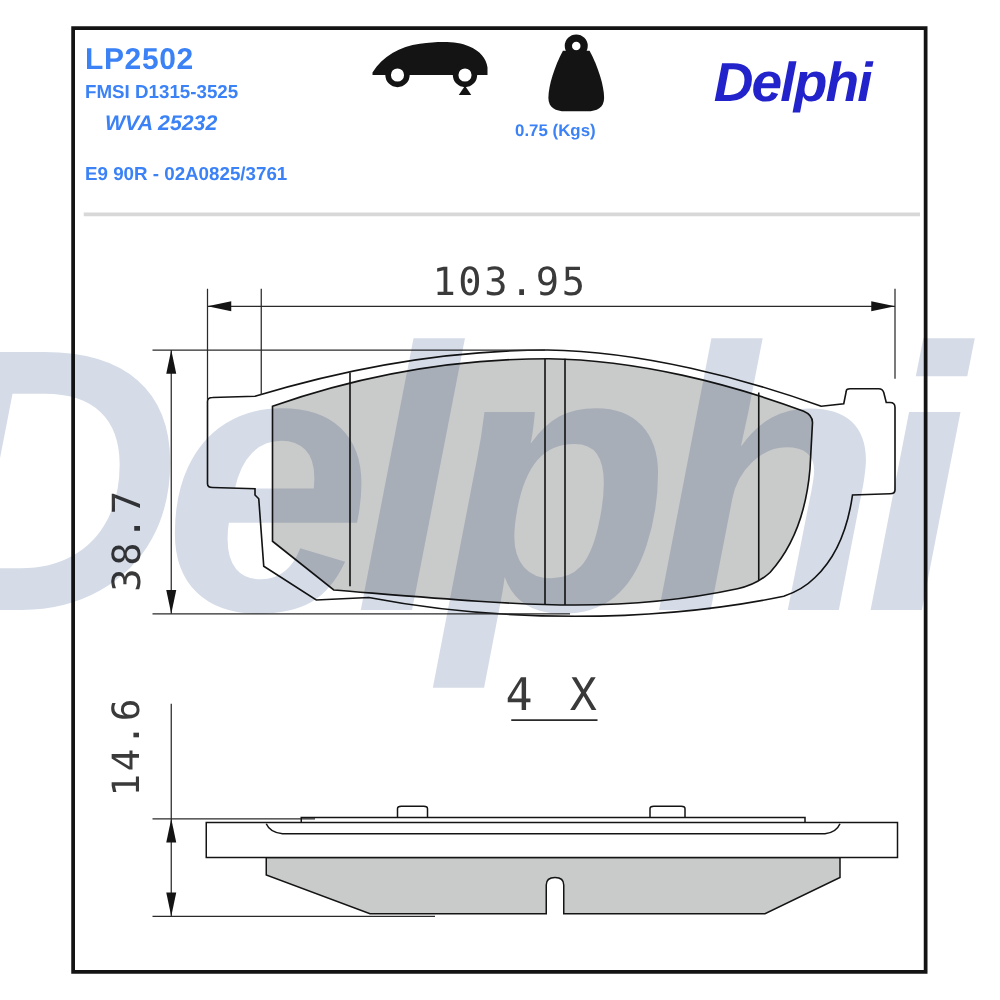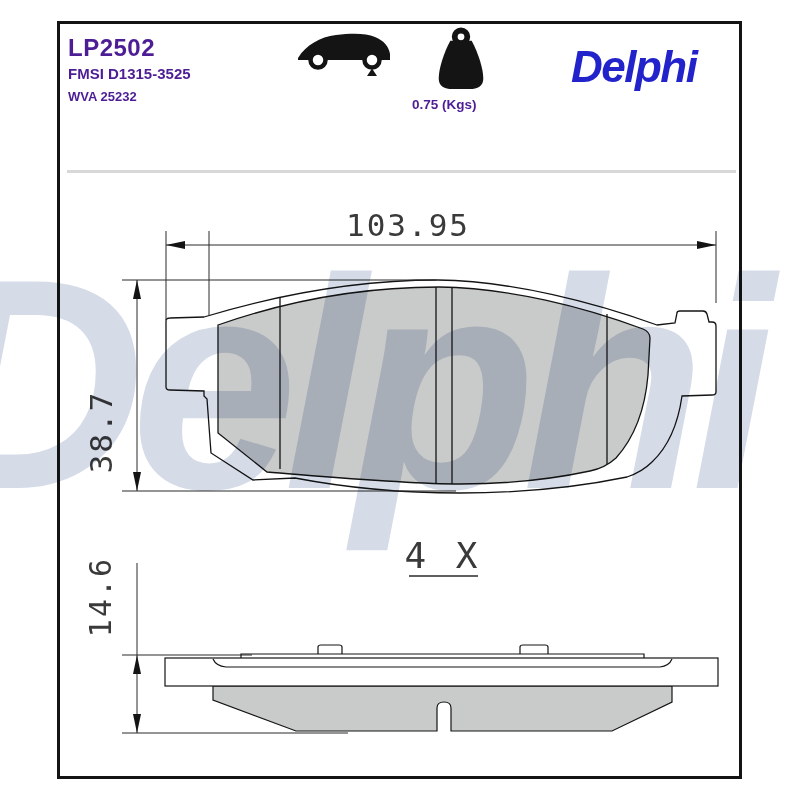--- a/index.html
+++ b/index.html
@@ -1,23 +1,23 @@
 <!DOCTYPE html>
 <html><head>
 <meta charset="utf-8">
 <style>
   html,body{margin:0;padding:0;background:#fff;}
   .page{position:relative;width:800px;height:800px;background:#fff;overflow:hidden;
         font-family:"Liberation Sans", sans-serif;color:#111;}
   .frame{position:absolute;left:57px;top:21px;width:679px;height:752px;
          border:3px solid #141414;background:#fff;z-index:1;}
-  .hdr-text{position:absolute;z-index:6;font-weight:bold;color:#4c1d95;}
+  .hdr-text{position:absolute;z-index:6;font-weight:bold;color:#3b82f6;}
   .part-no{left:68px;top:34px;font-size:24px;letter-spacing:.5px;}
   .fmsi{left:68px;top:65px;font-size:15px;}
-  .wva{left:68px;top:89px;font-size:13px;}
+  .wva{left:84px;top:89px;font-size:17px;font-style:italic;}
   .approval{left:68px;top:131px;font-size:15px;}
   .weight-label{left:412px;top:97px;width:100px;text-align:left;font-size:13.5px;}
   .brand-logo{position:absolute;left:571px;top:42px;z-index:6;
       font-size:44px;font-weight:800;font-style:italic;letter-spacing:-1.5px;
       color:#2323CC;font-family:"Liberation Sans",sans-serif;}
   .separator{position:absolute;left:67px;top:170px;width:669px;height:3px;
       background:#D8D8D8;z-index:2;}
   .icon-wrap{position:absolute;z-index:6;}
   .car-icon-wrap{left:294px;top:27px;width:100px;height:52px;}
   .weight-icon-wrap{left:430px;top:26px;width:62px;height:70px;}
@@ -120,20 +120,21 @@
       <rect fill="#FFFFFF" x="165" y="658" width="553" height="28"></rect>
       <path d="M213,659 Q216,666 226,667 L660,667 Q669,666 672,659"></path>
     </g>
   </svg>
 
   <div class="watermark">Delphi</div>
 
   <div class="hdr-text part-no">LP2502</div>
   <div class="hdr-text fmsi">FMSI D1315-3525</div>
   <div class="hdr-text wva">WVA 25232</div>
+  <div class="hdr-text approval">E9 90R - 02A0825/3761</div>
 
   <div class="icon-wrap car-icon-wrap">
     <svg width="100" height="52" viewBox="0 0 100 52">
       <path fill="#141414" d="M4,31 C12,18 26,10 42,8 C58,6 72,6 81,10 C90,13.5 95,20 96,27 L96,33 L4,33 Z"></path>
       <circle cx="24" cy="33" r="7.5" fill="#FFFFFF" stroke="#141414" stroke-width="4.5"></circle>
       <circle cx="78" cy="33" r="7.5" fill="#FFFFFF" stroke="#141414" stroke-width="4.5"></circle>
       <polygon fill="#141414" points="78,41.5 73,49 83,49"></polygon>
     </svg>
   </div>
 

